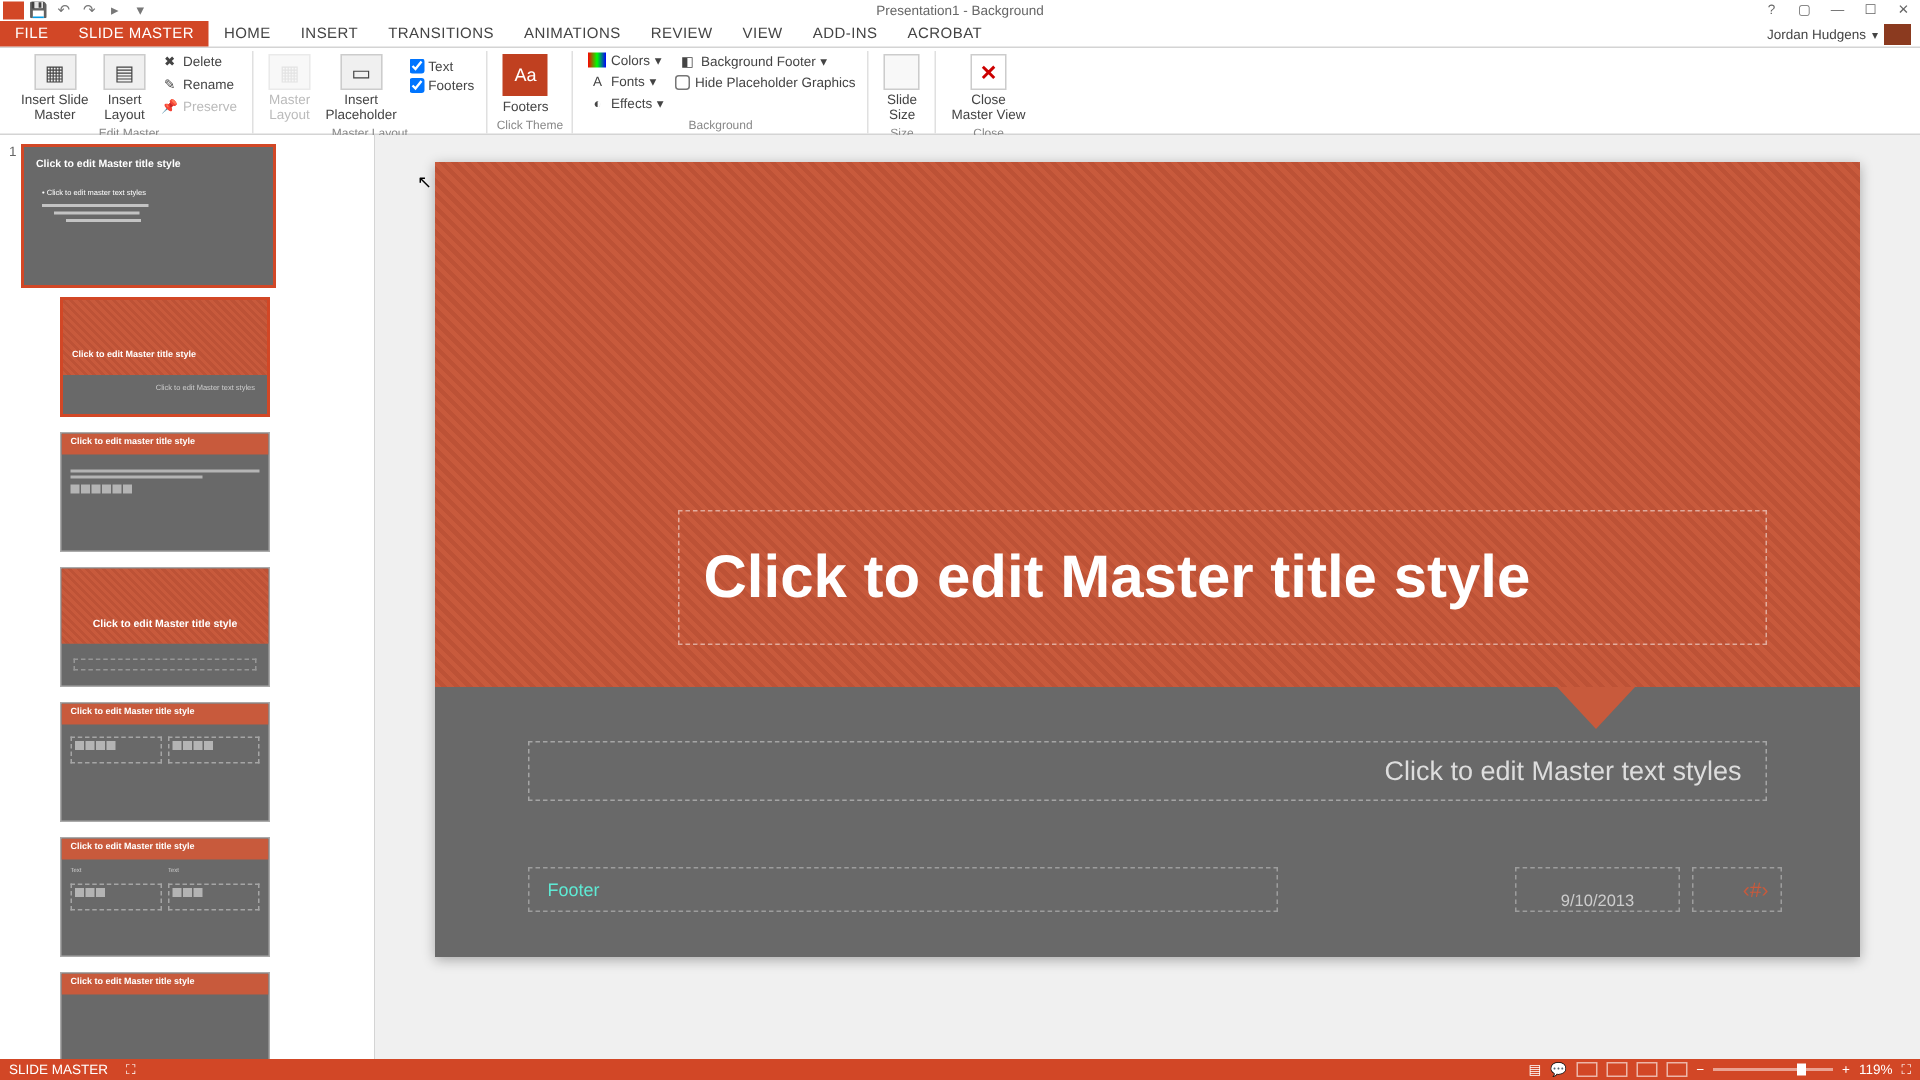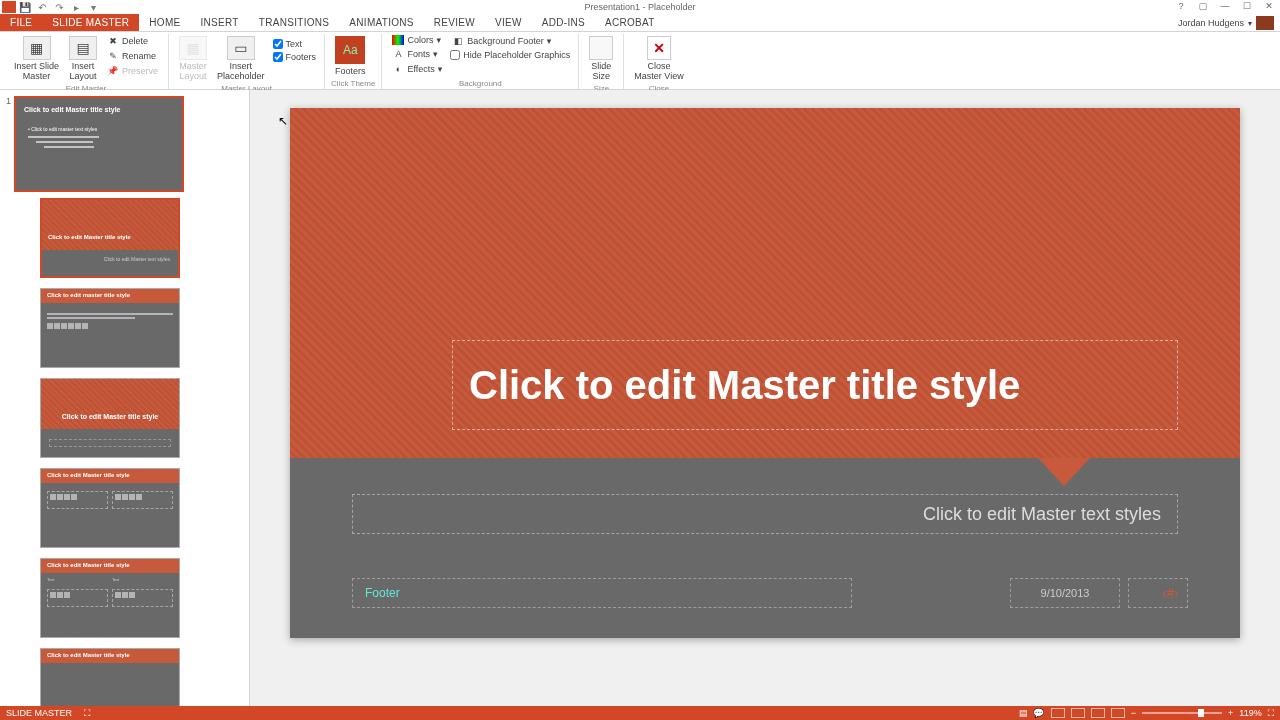--- a/index.html
+++ b/index.html
@@ -27,21 +27,21 @@
 .rg { border-right: 1px solid #e0e0e0; padding: 0 6px; display: flex; flex-direction: column; }
 .rg-content { flex: 1; display: flex; align-items: flex-start; gap: 2px; }
 .rg-label { font-size: 8px; color: #888; text-align: center; padding-bottom: 1px; }
 .big-btn { display: flex; flex-direction: column; align-items: center; padding: 2px 4px; cursor: pointer; font-size: 9px; color: #444; gap: 2px; }
 .big-btn .bicon { width: 28px; height: 24px; background: #f0f0f0; border: 1px solid #ccc; display: flex; align-items: center; justify-content: center; font-size: 14px; }
 .small-stack { display: flex; flex-direction: column; gap: 1px; }
 .small-btn { font-size: 9px; color: #444; padding: 1px 4px; cursor: pointer; display: flex; align-items: center; gap: 3px; }
 .small-btn .sicon { width: 12px; height: 12px; display: inline-flex; align-items: center; justify-content: center; font-size: 9px; }
 .chk { display: flex; align-items: center; gap: 3px; font-size: 9px; color: #444; padding: 1px 2px; }
 .chk input { width: 10px; height: 10px; }
-.themes-icon { width: 30px; height: 28px; background: #c04020; color: #86efac; display: flex; align-items: center; justify-content: center; font-size: 12px; }
+.themes-icon { width: 30px; height: 28px; background: #c04020; color: #ffffff; display: flex; align-items: center; justify-content: center; font-size: 12px; }
 .close-x { width: 24px; height: 24px; background: #fff; border: 1px solid #ccc; color: #c00; display: flex; align-items: center; justify-content: center; font-size: 14px; font-weight: bold; }
 .slide-size-icon { width: 24px; height: 24px; border: 1px solid #ccc; background: #f8f8f8; }
 
 
 .workspace { display: flex; height: 616px; }
 .thumb-pane { width: 250px; background: #fff; border-right: 1px solid #d4d4d4; overflow-y: auto; padding: 6px 4px; position: relative; }
 .thumb-pane::-webkit-scrollbar { width: 14px; }
 .thumb-pane::-webkit-scrollbar-track { background: #f0f0f0; }
 .thumb-pane::-webkit-scrollbar-thumb { background: #c8c8c8; }
 
@@ -70,21 +70,21 @@
 .canvas-area::-webkit-scrollbar-thumb { background: #c8c8c8; }
 
 .slide { width: 950px; height: 530px; background: #696969; box-shadow: 0 2px 8px rgba(0,0,0,0.3); position: relative; }
 .slide-top { position: absolute; top: 0; left: 0; right: 0; height: 350px; background: #c85a3c; background-image: repeating-linear-gradient(45deg, #c85a3c 0 3px, #bd5236 3px 6px); }
 .slide-title-ph { position: absolute; top: 232px; left: 162px; right: 62px; height: 90px; border: 1px dashed rgba(255,255,255,0.5); display: flex; align-items: center; padding: 0 16px; }
 .slide-title-txt { font-size: 40px; font-weight: bold; color: #fff; font-family: "Century Gothic", "Segoe UI", sans-serif; }
 .pointer-triangle { position: absolute; top: 350px; right: 150px; width: 0; height: 0; border-left: 26px solid transparent; border-right: 26px solid transparent; border-top: 28px solid #c85a3c; }
 .slide-subtitle-ph { position: absolute; top: 386px; left: 62px; right: 62px; height: 40px; border: 1px dashed rgba(255,255,255,0.4); display: flex; align-items: center; justify-content: flex-end; padding: 0 16px; }
 .slide-subtitle-txt { font-size: 18px; color: #ddd; font-family: "Century Gothic", "Segoe UI", sans-serif; }
 .footer-ph { position: absolute; bottom: 30px; left: 62px; width: 500px; height: 30px; border: 1px dashed rgba(255,255,255,0.35); display: flex; align-items: center; padding: 0 12px; font-size: 12px; color: #5eead4; }
-.date-ph { position: absolute; bottom: 30px; right: 120px; width: 110px; height: 30px; border: 1px dashed rgba(255,255,255,0.35); display: flex; align-items: center; justify-content: center; font-size: 11px; color: #ccc; }
+.date-ph { position: absolute; bottom: 30px; right: 120px; width: 110px; height: 30px; border: 1px dashed rgba(255,255,255,0.35); display: flex; align-items: flex-end; justify-content: center; font-size: 11px; color: #ccc; }
 .num-ph { position: absolute; bottom: 30px; right: 52px; width: 60px; height: 30px; border: 1px dashed rgba(255,255,255,0.35); display: flex; align-items: center; justify-content: flex-end; padding-right: 8px; font-size: 14px; color: #c85a3c; }
 
 .cursor-arrow { position: absolute; top: 114px; left: 278px; font-size: 12px; color: #000; pointer-events: none; z-index: 100; }
 
 
 .statusbar { height: 14px; background: #d24726; display: flex; align-items: center; color: #fff; font-size: 9px; padding: 0 6px; justify-content: space-between; }
 .status-left { display: flex; align-items: center; gap: 12px; }
 .status-right { display: flex; align-items: center; gap: 6px; }
 .status-icon { width: 14px; height: 10px; border: 1px solid rgba(255,255,255,0.6); cursor: pointer; }
 .zoom-slider { width: 80px; height: 2px; background: rgba(255,255,255,0.5); position: relative; }
@@ -95,21 +95,21 @@
 
 <div class="titlebar">
   <div class="titlebar-left">
     <span class="ppt-icon"></span>
     <span class="qat-icon">💾</span>
     <span class="qat-icon">↶</span>
     <span class="qat-icon">↷</span>
     <span class="qat-icon">▸</span>
     <span class="qat-icon">▾</span>
   </div>
-  <span>Presentation1 - Placeholder</span>
+  <span>Presentation1 - Background</span>
   <div class="titlebar-right">
     <span class="win-btn">?</span>
     <span class="win-btn">▢</span>
     <span class="win-btn">—</span>
     <span class="win-btn">☐</span>
     <span class="win-btn">✕</span>
   </div>
 </div>
 
 <div class="tab-row">

